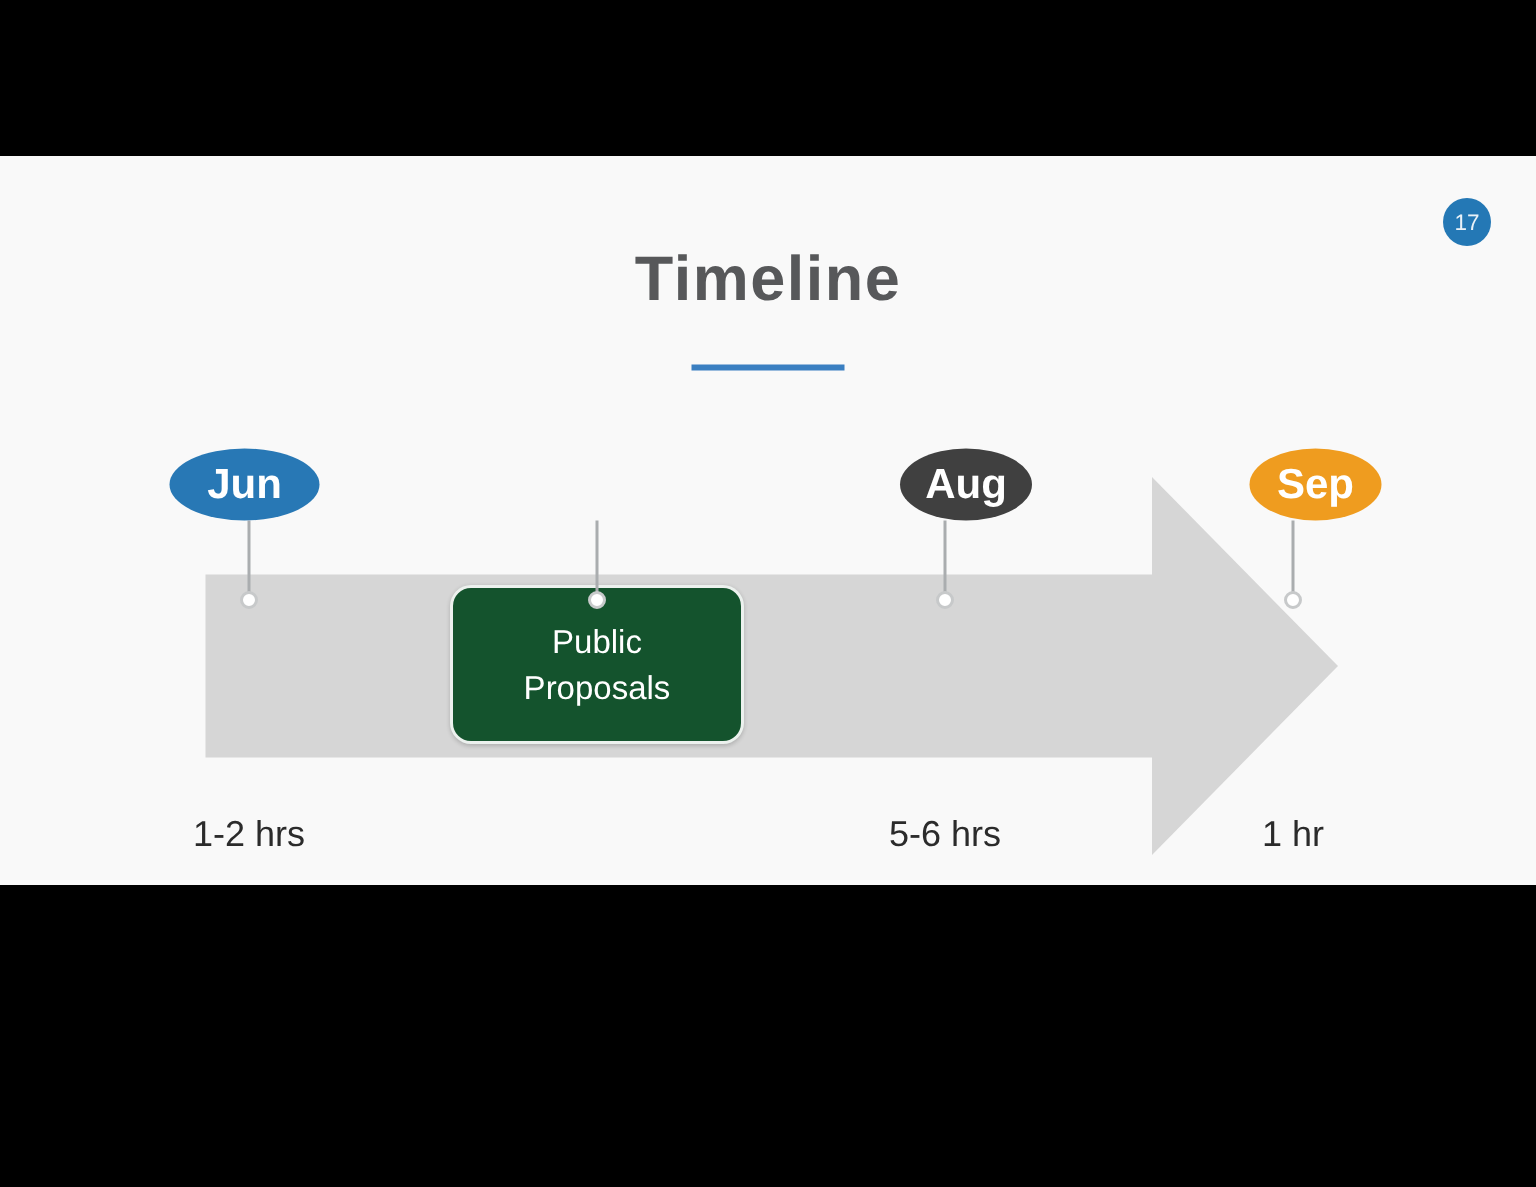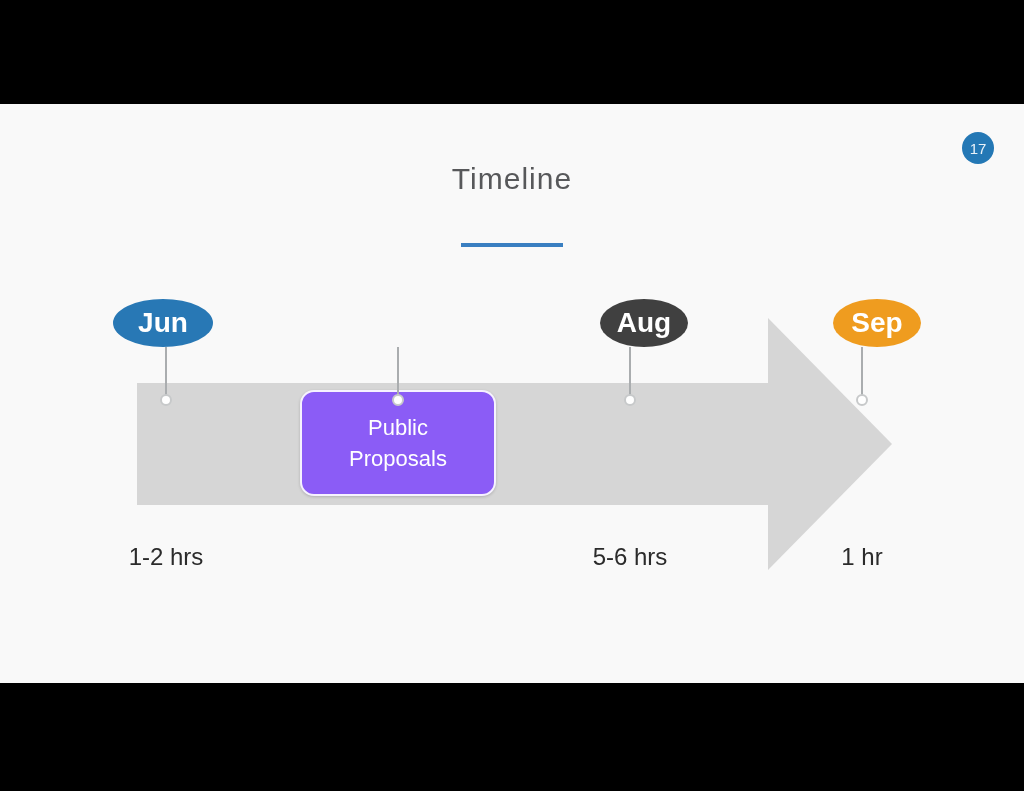--- a/index.html
+++ b/index.html
@@ -1,29 +1,29 @@
 <!DOCTYPE html>
 <html><head>
 <meta charset="utf-8">
 <style>
   * { margin:0; padding:0; box-sizing:border-box; }
   html,body { background:#000; }
   body { font-family:"Liberation Sans","DejaVu Sans",sans-serif; }
-  .screen { position:relative; width:1024px; height:791px; background:#000; overflow:hidden; }
+  .screen { position:relative; width:1024px; height:590px; background:#000; overflow:hidden; }
   .letterbox { position:absolute; left:0; width:1024px; background:#000; }
   .letterbox.top { top:0; height:104px; }
   .letterbox.bottom { top:683px; height:108px; }
   .slide { position:absolute; left:0; top:104px; width:1024px; height:579px; background:#f9f9f9; }
 
   .page-badge { position:absolute; left:962px; top:28px; width:32px; height:32px;
     border-radius:50%; background:#2478b5; color:#eaf2f8; font-size:15px;
     display:flex; align-items:center; justify-content:center; }
 
   .title { position:absolute; left:0; top:58px; width:1024px; text-align:center;
-    font-size:30px; font-weight:400; color:#57585a; letter-spacing:1px; }
+    font-size:42px; font-weight:700; color:#57585a; letter-spacing:1px; }
   .title-underline { position:absolute; left:461px; top:139px; width:102px; height:4px;
     background:#3a7fc1; }
 
   .band { position:absolute; left:137px; top:279px; width:633px; height:122px;
     background:#d6d6d6; z-index:1; }
   .arrowhead { position:absolute; left:768px; top:214px; width:0; height:0;
     border-top:126px solid transparent; border-bottom:126px solid transparent;
     border-left:124px solid #d6d6d6; z-index:1; }
 
   .col { position:absolute; inset:0; }
@@ -76,21 +76,21 @@
 
     <div class="col c1">
       <div class="oval" style="background-color: rgb(40, 120, 181);">Jun</div>
       <div class="connector"></div>
       <div class="dot"></div>
       <div class="duration">1-2 hrs</div>
     </div>
 
     <div class="col c2">
       <div class="connector"></div>
-      <div class="stage-box" style="background-color: #8b5cf6;">Public
+      <div class="stage-box" style="background-color: #14532d;">Public
 Proposals</div>
       <div class="dot"></div>
     </div>
 
     <div class="col c3">
       <div class="oval" style="background-color: #404040;">Aug</div>
       <div class="connector"></div>
       <div class="dot"></div>
       <div class="duration">5-6 hrs</div>
     </div>

